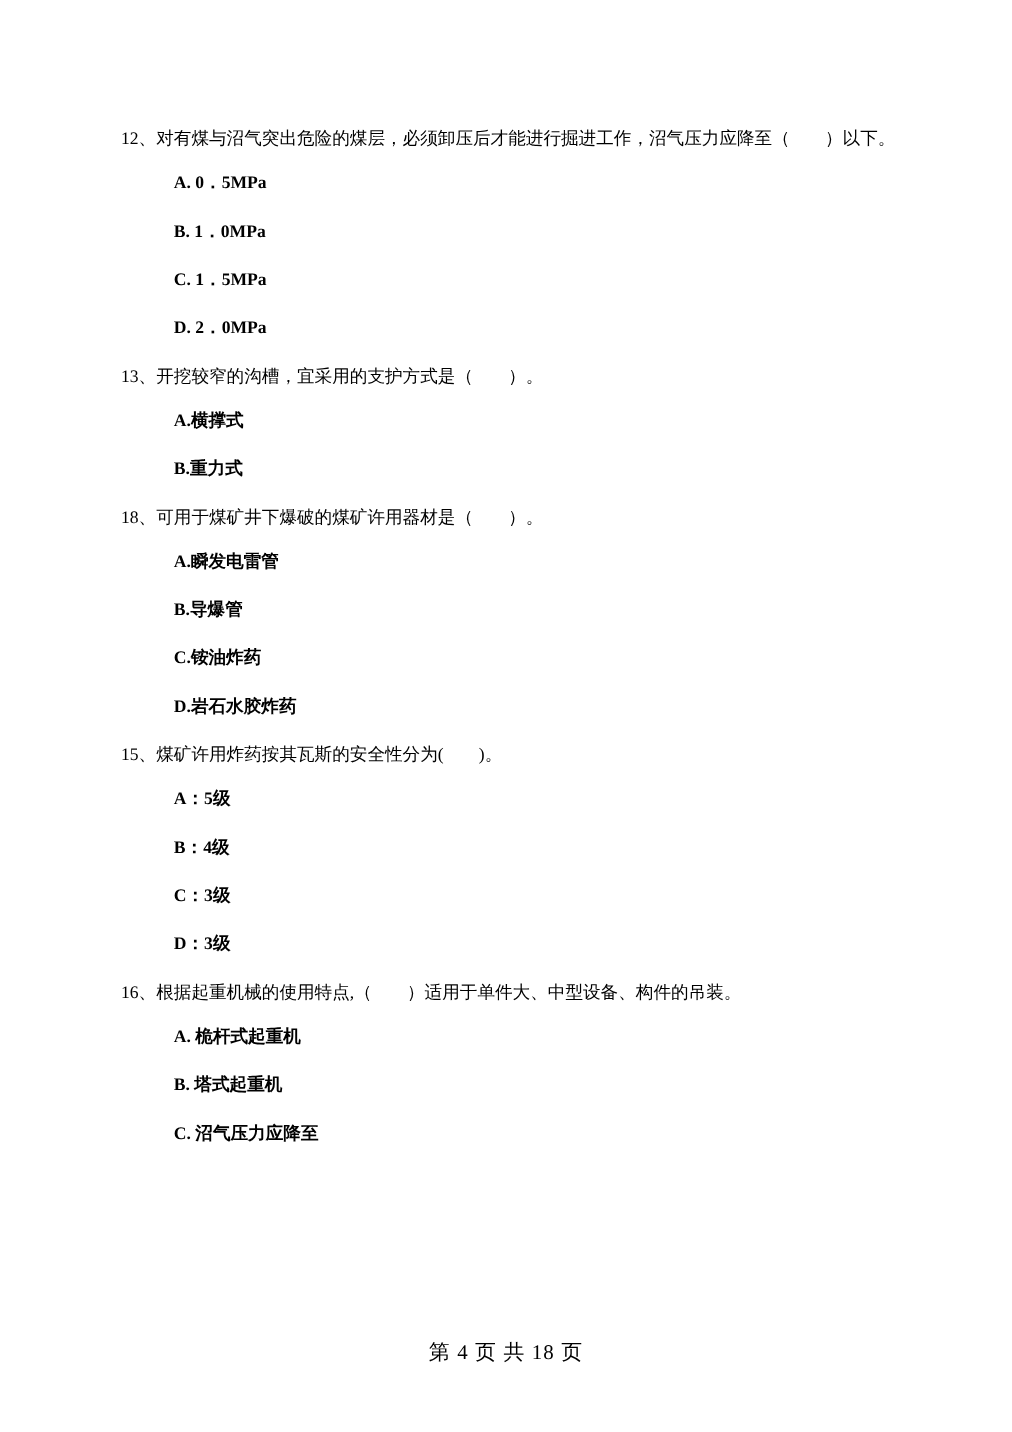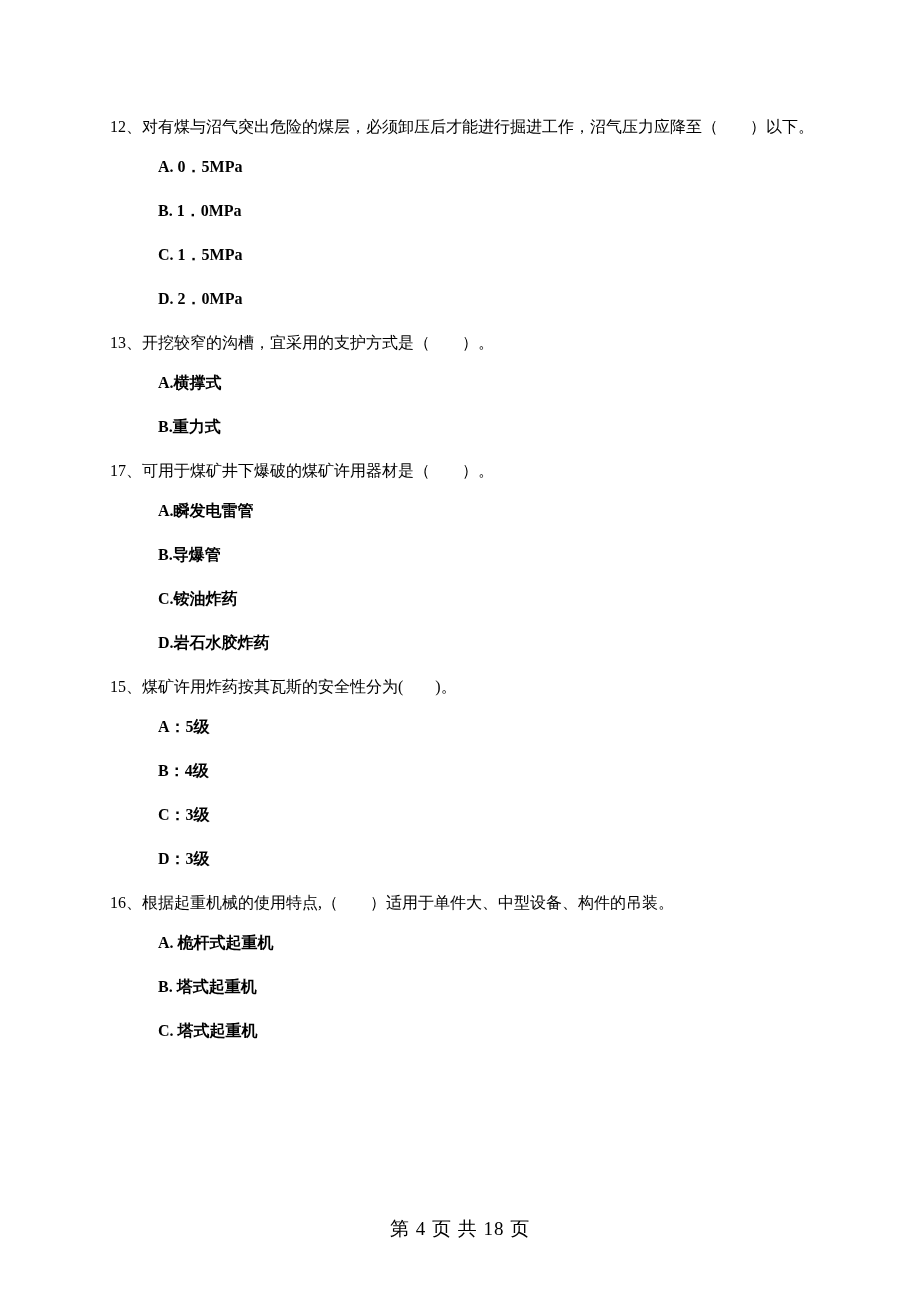--- a/index.html
+++ b/index.html
@@ -57,21 +57,21 @@
 
   <div class="question">
     <div class="question-text">13、开挖较窄的沟槽，宜采用的支护方式是（　　）。</div>
     <div class="options">
       <div class="option">A.横撑式</div>
       <div class="option">B.重力式</div>
     </div>
   </div>
 
   <div class="question">
-    <div class="question-text">17、可用于煤矿井下爆破的煤矿许用器材是（　　）。</div>
+    <div class="question-text">18、可用于煤矿井下爆破的煤矿许用器材是（　　）。</div>
     <div class="options">
       <div class="option">A.瞬发电雷管</div>
       <div class="option">B.导爆管</div>
       <div class="option">C.铵油炸药</div>
       <div class="option">D.岩石水胶炸药</div>
     </div>
   </div>
 
   <div class="question">
     <div class="question-text">15、煤矿许用炸药按其瓦斯的安全性分为(　　)。</div>
@@ -81,19 +81,19 @@
       <div class="option">C：3级</div>
       <div class="option">D：3级</div>
     </div>
   </div>
 
   <div class="question">
     <div class="question-text">16、根据起重机械的使用特点,（　　）适用于单件大、中型设备、构件的吊装。</div>
     <div class="options">
       <div class="option">A. 桅杆式起重机</div>
       <div class="option">B. 塔式起重机</div>
-      <div class="option">C. 塔式起重机</div>
+      <div class="option">C. 沼气压力应降至</div>
     </div>
   </div>
 
 </div>
 
 <div class="footer">第 4 页 共 18 页</div>
 
 </body></html>

